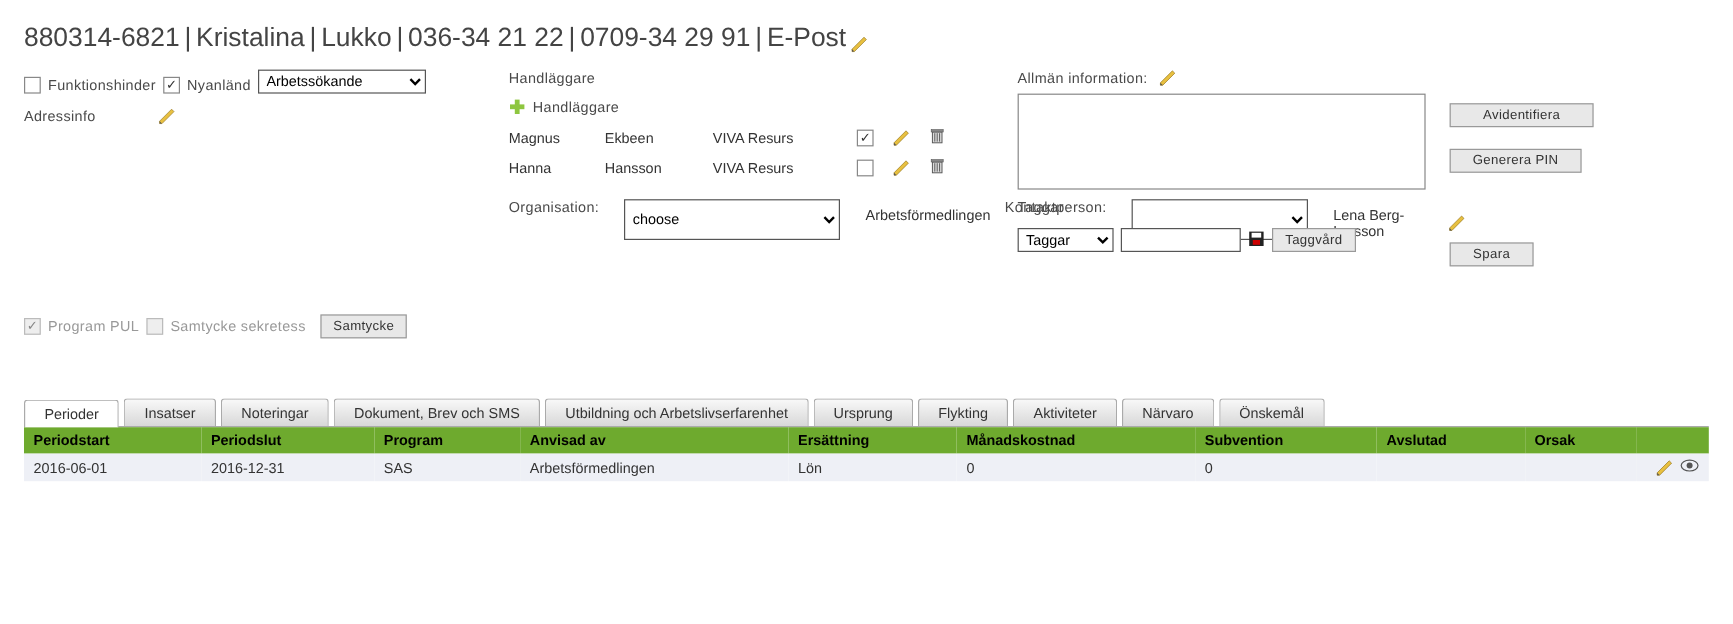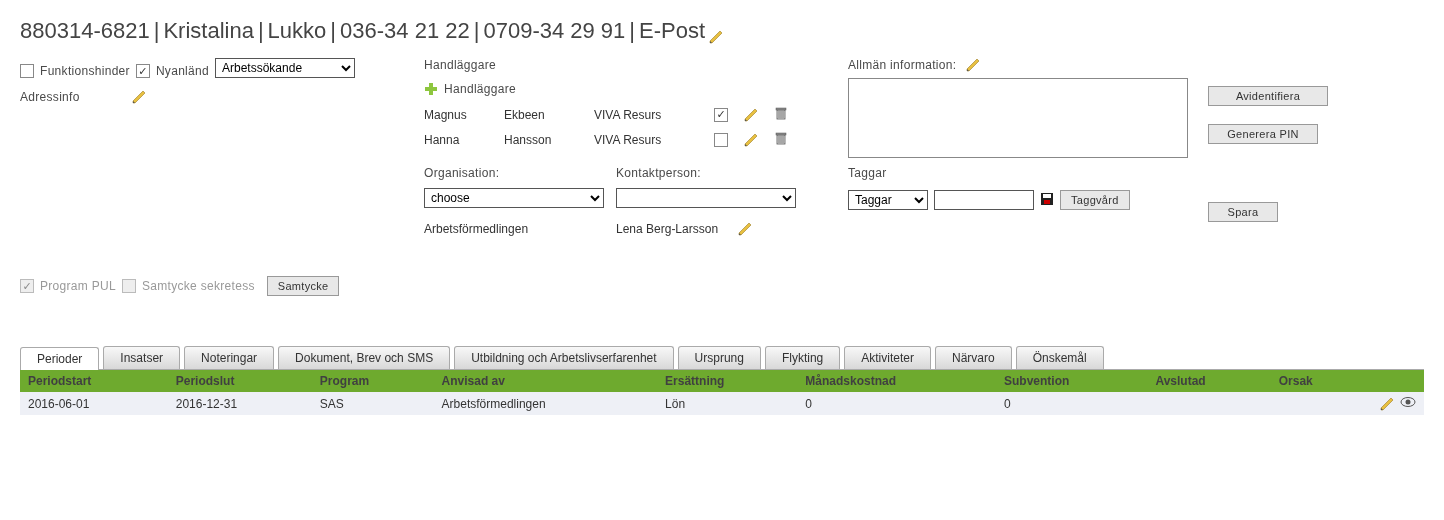--- a/index.html
+++ b/index.html
@@ -69,21 +69,21 @@
   }
   .small-check {
     width: 14px; height: 14px;
     border: 1px solid #888;
     background: #fff;
     display: inline-flex; align-items: center; justify-content: center;
     font-size: 11px;
   }
   .trash svg, .save-icon svg { width: 14px; height: 14px; }
   .org-row { display: flex; gap: 12px; margin-top: 10px; }
-  .org-col { display: flex; flex-direction: column; gap: 8px; }
+  .org-col { display: flex; flex-direction: row; gap: 21px; }
   .textarea {
     width: 340px;
     height: 80px;
     border: 1px solid #888;
     resize: none;
     font-family: inherit;
     font-size: 12px;
     padding: 2px;
     overflow-y: scroll;
   }
@@ -127,21 +127,21 @@
     position: relative;
     top: 1px;
   }
   table.period {
     width: 100%;
     border-collapse: collapse;
     font-size: 12px;
   }
   table.period thead th {
     background: #6eaa2e;
-    color: #404040;
+    color: #000000;
     text-align: left;
     font-weight: bold;
     padding: 4px 8px;
   }
   table.period tbody td {
     background: #eef0f6;
     padding: 4px 8px;
     color: #333;
   }
   .eye svg { width: 16px; height: 12px; }

